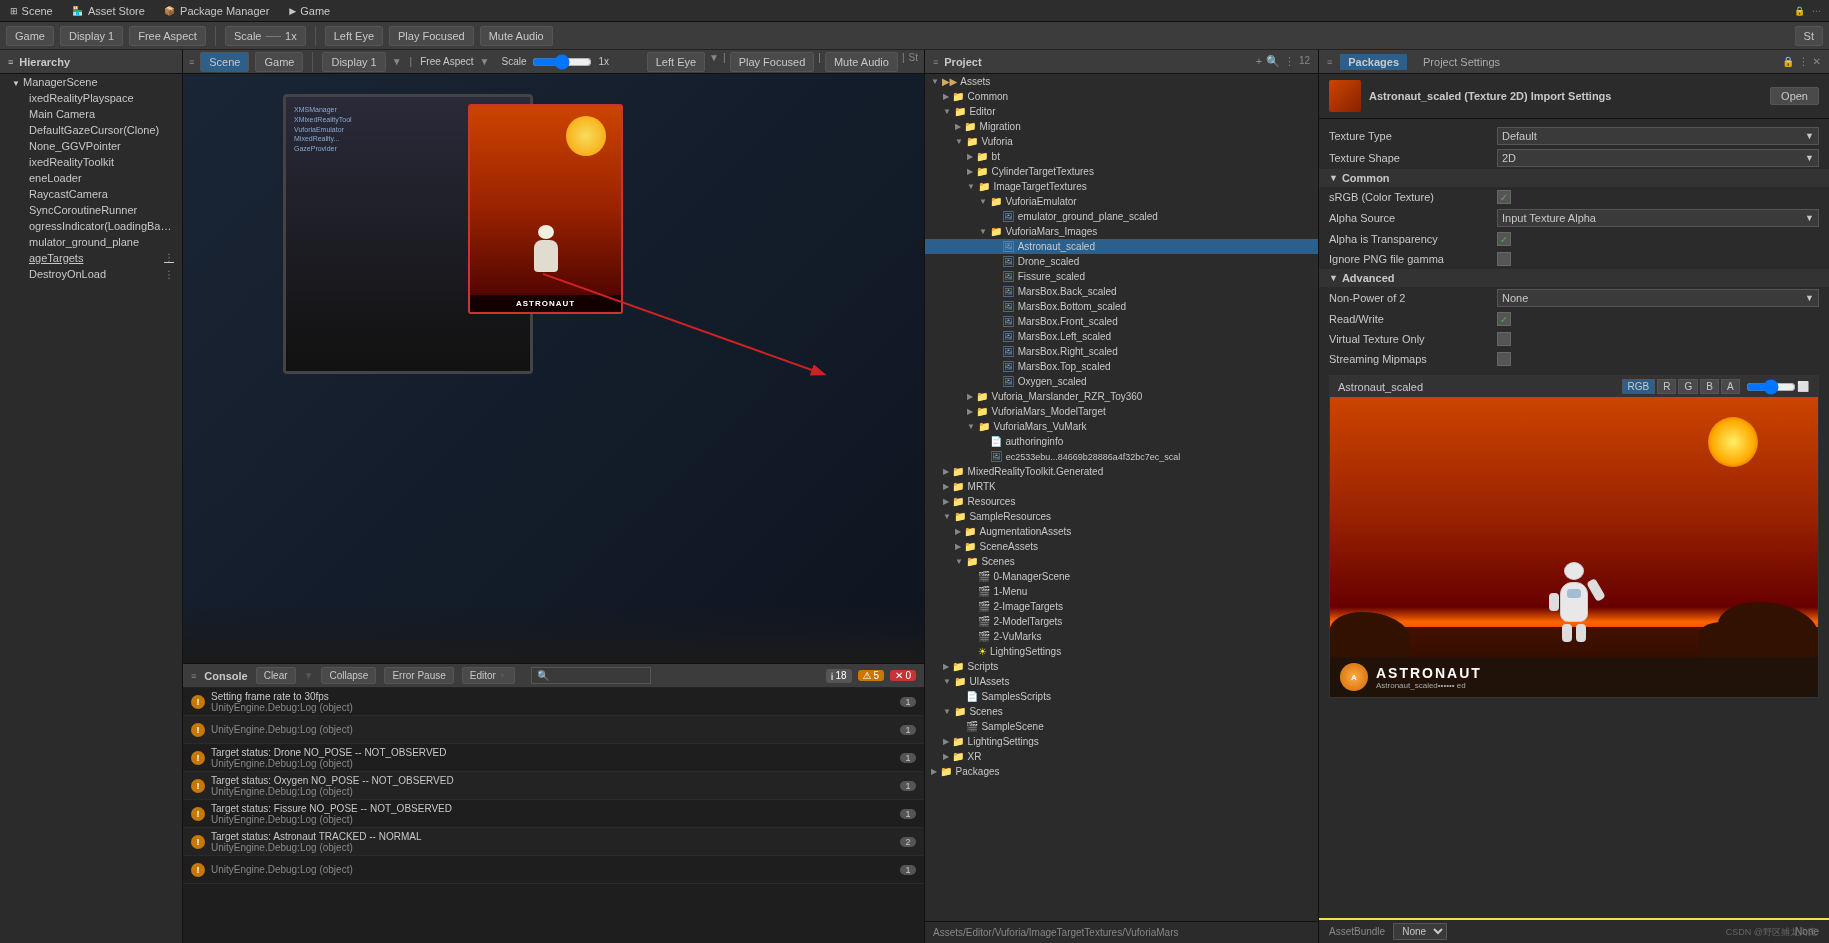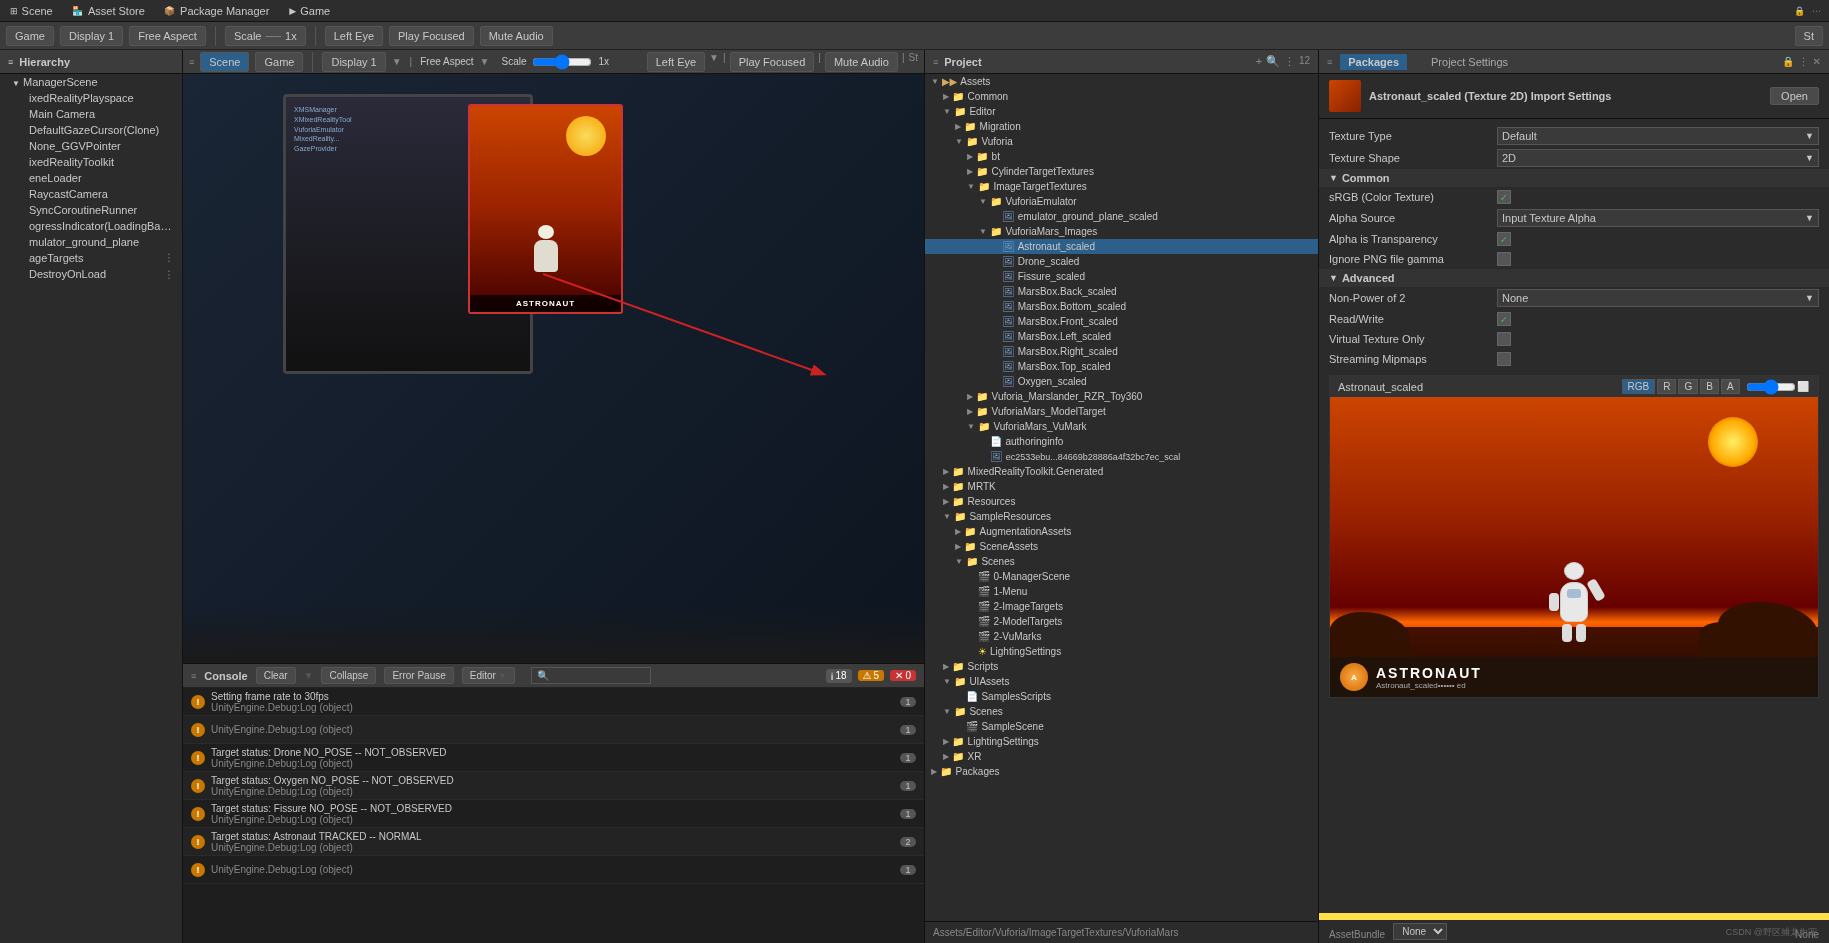--- a/index.html
+++ b/index.html
@@ -360,24 +360,24 @@
       gap: 8px;
       align-items: center;
     }
     .preview-info { font-size: 10px; color: #888; }
 
     .inspector-footer {
       background: #2b2b2b;
       padding: 3px 10px;
       font-size: 10px;
       color: #888;
-      border-top: 7px solid #fde047;
+      border-top: 2px solid #fde047;
       display: flex;
       gap: 8px;
-      align-items: flex-end;
+      align-items: center;
     }
     .footer-dropdown {
       background: #3a3a3a;
       border: 1px solid #555;
       color: #c8c8c8;
       font-size: 10px;
       padding: 1px 4px;
     }
 
     
@@ -535,21 +535,21 @@
       <div class="hierarchy-item indent1">ixedRealityPlayspace</div>
       <div class="hierarchy-item indent1">Main Camera</div>
       <div class="hierarchy-item indent1">DefaultGazeCursor(Clone)</div>
       <div class="hierarchy-item indent1">None_GGVPointer</div>
       <div class="hierarchy-item indent1">ixedRealityToolkit</div>
       <div class="hierarchy-item indent1">eneLoader</div>
       <div class="hierarchy-item indent1">RaycastCamera</div>
       <div class="hierarchy-item indent1">SyncCoroutineRunner</div>
       <div class="hierarchy-item indent1">ogressIndicator(LoadingBar(Clone)</div>
       <div class="hierarchy-item indent1">mulator_ground_plane</div>
-      <div class="hierarchy-item indent1" style="display:flex;justify-content:space-between;">
+      <div class="hierarchy-item indent1" style="display:flex;justify-content:space-between;text-decoration:underline;">
         <span>ageTargets</span>
         <span style="color:#888;font-size:10px">⋮</span>
       </div>
       <div class="hierarchy-item indent1" style="display:flex;align-items:center;justify-content:space-between;">
         <span>DestroyOnLoad</span>
         <span style="color:#888;font-size:10px">⋮</span>
       </div>
     </div>
   </div>
 
@@ -970,21 +970,21 @@
     <div class="project-footer">
       <span>Assets/Editor/Vuforia/ImageTargetTextures/VuforiaMars</span>
     </div>
   </div>
 
   <div class="inspector-panel">
 
     <div class="inspector-header">
       <span style="font-size:9px;color:#888;">≡</span>
       <div style="background:#2c5f8a;padding:2px 8px;font-size:11px;font-weight:bold;cursor:pointer;">Packages</div>
-      <div style="padding:2px 8px;font-size:11px;cursor:pointer;color:#aaa;margin-left:8px;">Project Settings</div>
+      <div style="padding:2px 8px;font-size:11px;cursor:pointer;color:#aaa;">Project Settings</div>
       <div style="margin-left:auto;display:flex;gap:4px;align-items:center;">
         <span style="font-size:10px;color:#888;cursor:pointer;">🔒</span>
         <span style="font-size:10px;color:#888;cursor:pointer;">⋮</span>
         <span style="font-size:10px;color:#888;cursor:pointer;">✕</span>
       </div>
     </div>
 
     <div class="inspector-title-bar">
       <div class="texture-icon"></div>
       <div>

